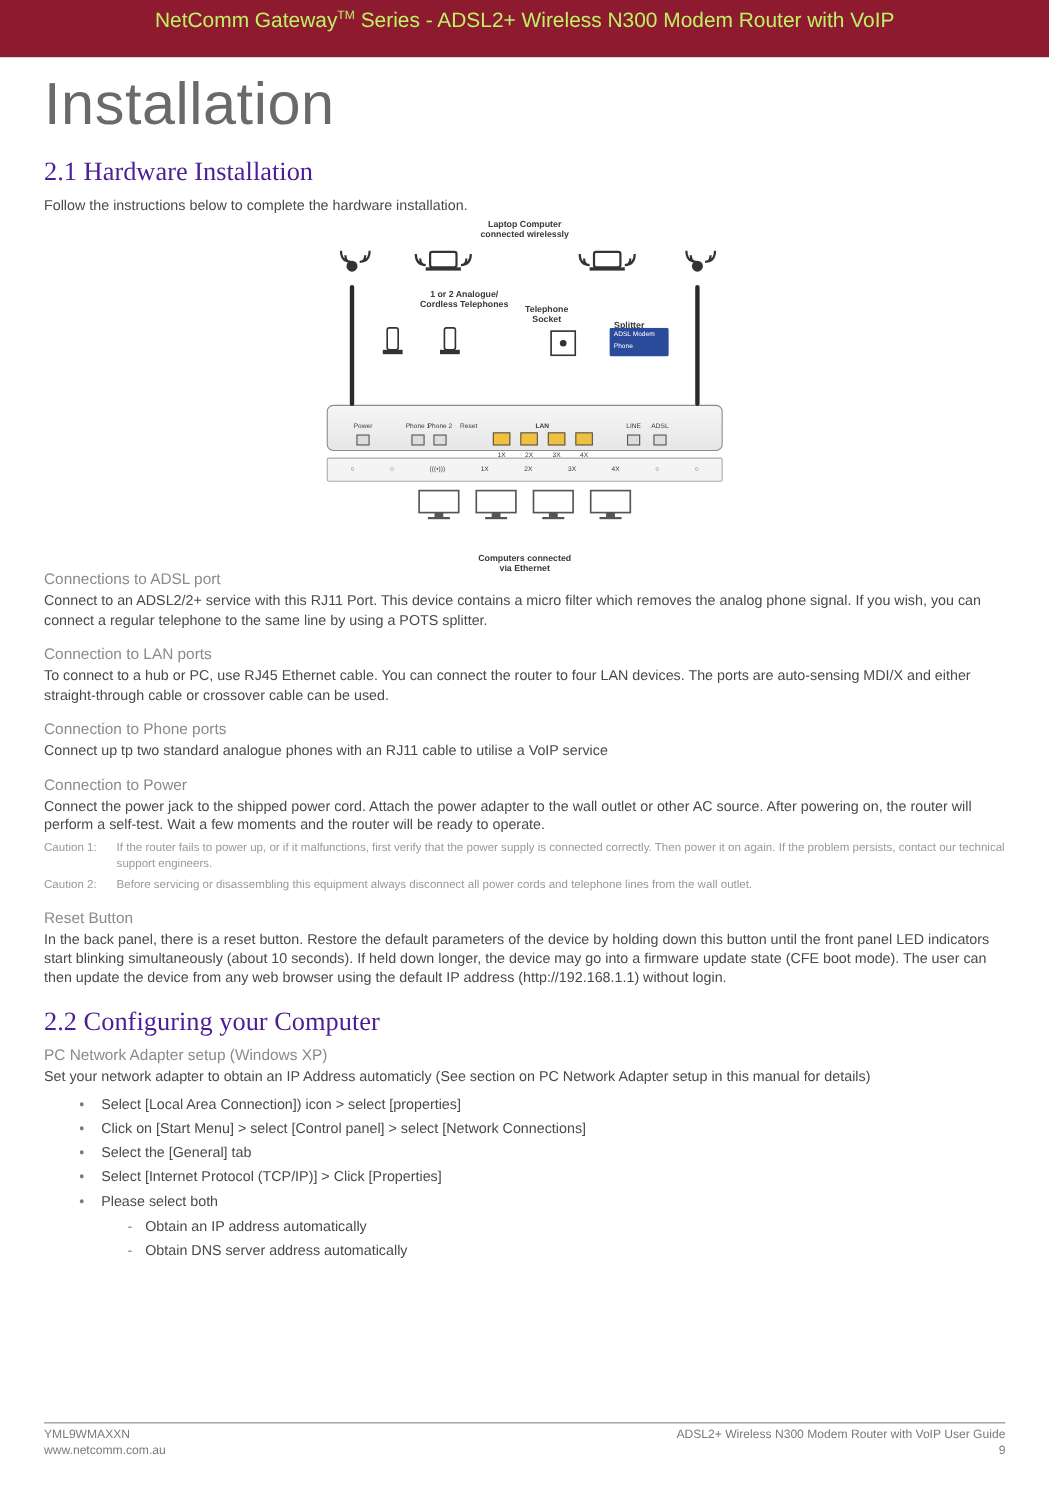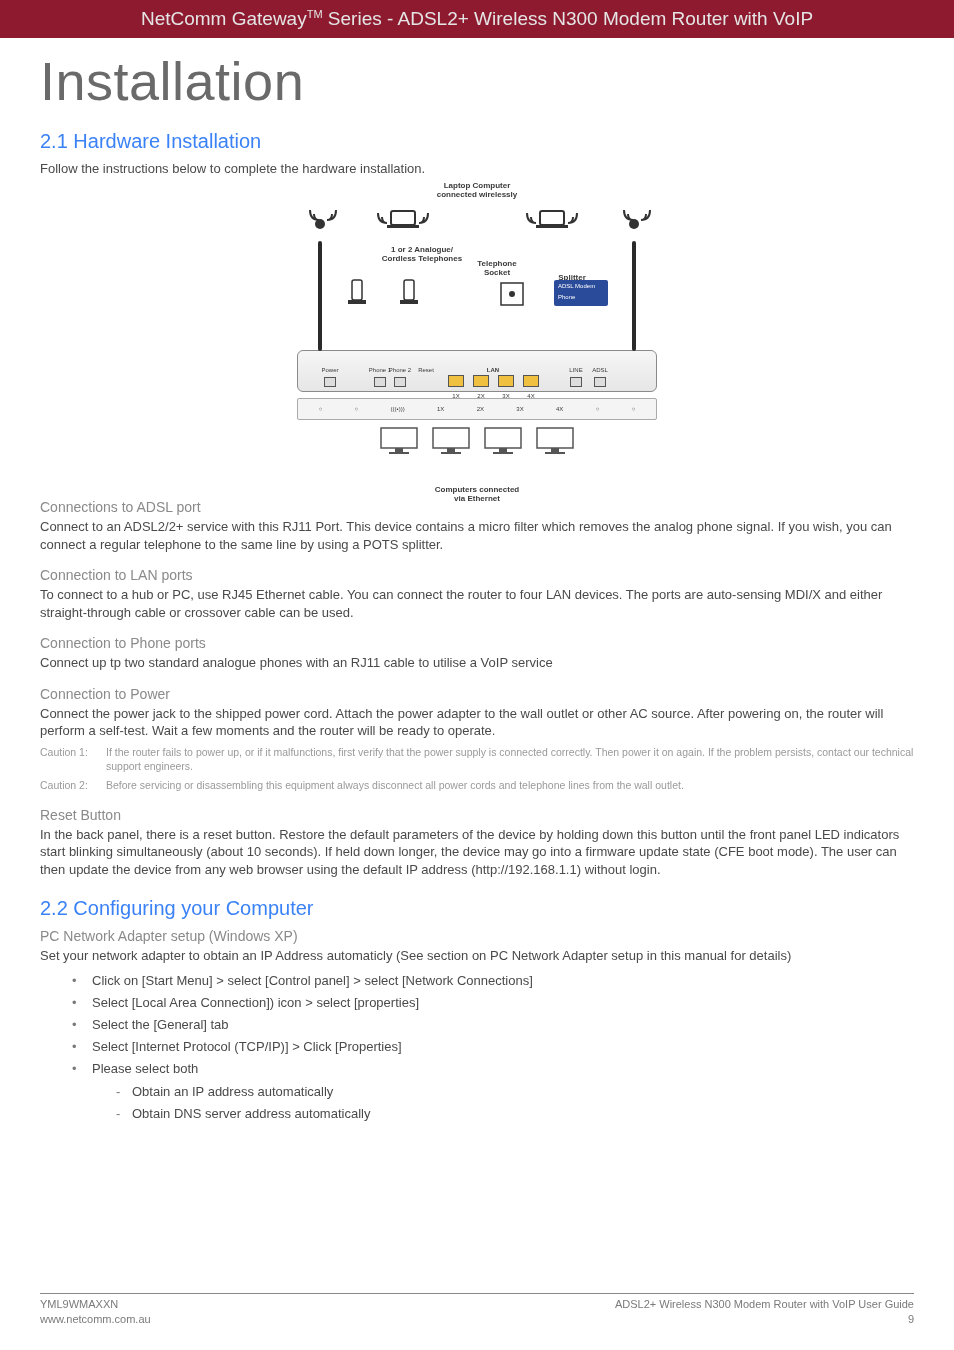--- a/index.html
+++ b/index.html
@@ -1,39 +1,40 @@
 <!DOCTYPE html>
 <html><head>
 <meta charset="utf-8">
 <style>
   * { box-sizing: border-box; margin: 0; padding: 0; }
   html, body { width: 954px; font-family: Arial, Helvetica, sans-serif; color: #4a4a4a; background: #fff; }
   .page { width: 954px; min-height: 1350px; position: relative; padding: 0 40px 80px 40px; }
   .header-bar {
     background: #8d1a2f;
-    color: #e5e5e5;
-    padding: 8px 0 8px 0;
+    color: #bef264;
+    padding: 8px 0 22px 0;
     margin: 0 -40px 12px -40px;
     text-align: center;
     font-size: 19px;
     font-weight: normal;
   }
   .header-bar sup { font-size: 11px; }
   h1.title {
     font-size: 54px;
     font-weight: 300;
     color: #6a6a6a;
     margin: 6px 0 12px 0;
     letter-spacing: 0.5px;
   }
   h2.section {
-    font-size: 20px;
+    font-size: 24px;
     font-weight: 300;
-    color: #3b82f6;
+    color: #4c1d95;
     margin: 18px 0 8px 0;
+    font-family: Liberation Serif, serif;
   }
   .intro { font-size: 13px; color: #4a4a4a; margin-bottom: 10px; }
   .diagram-wrap { text-align: center; margin: 8px 0 18px 0; }
   .diagram {
     display: inline-block;
     width: 360px;
     position: relative;
     font-size: 8px;
     color: #3a3a3a;
   }
@@ -268,22 +269,22 @@
   </div>
 
   <div class="subhead">Reset Button</div>
   <p class="body-text">In the back panel, there is a reset button. Restore the default parameters of the device by holding down this button until the front panel LED indicators start blinking simultaneously (about 10 seconds). If held down longer, the device may go into a firmware update state (CFE boot mode). The user can then update the device from any web browser using the default IP address (http://192.168.1.1) without login.</p>
 
   <h2 class="section">2.2 Configuring your Computer</h2>
   <div class="subhead" style="margin-top:6px;">PC Network Adapter setup (Windows XP)</div>
   <p class="body-text">Set your network adapter to obtain an IP Address automaticly (See section on PC Network Adapter setup in this manual for details)</p>
 
   <ul class="steps">
+    <li>Select [Local Area Connection]) icon &gt; select [properties]</li>
     <li>Click on [Start Menu] &gt; select [Control panel] &gt; select [Network Connections]</li>
-    <li>Select [Local Area Connection]) icon &gt; select [properties]</li>
     <li>Select the [General] tab</li>
     <li>Select [Internet Protocol (TCP/IP)] &gt; Click [Properties]</li>
     <li>
       <span>Please select both</span>
       <ul class="substeps">
         <li>Obtain an IP address automatically</li>
         <li>Obtain DNS server address automatically</li>
       </ul>
     </li>
   </ul>

